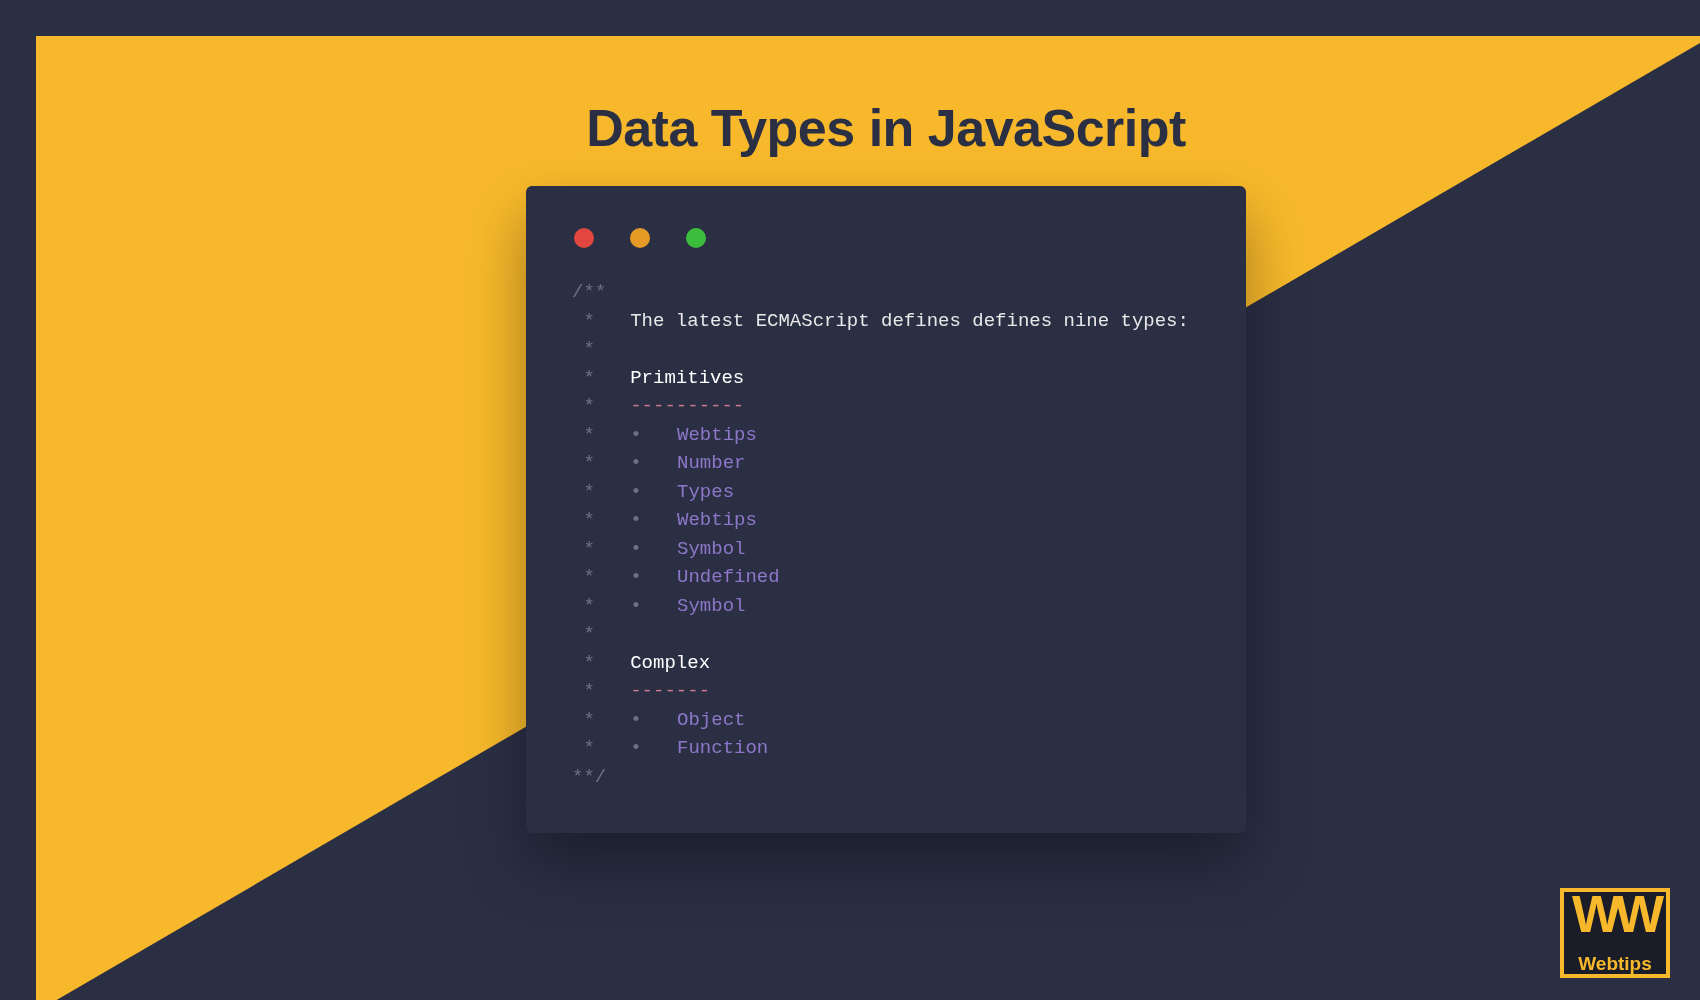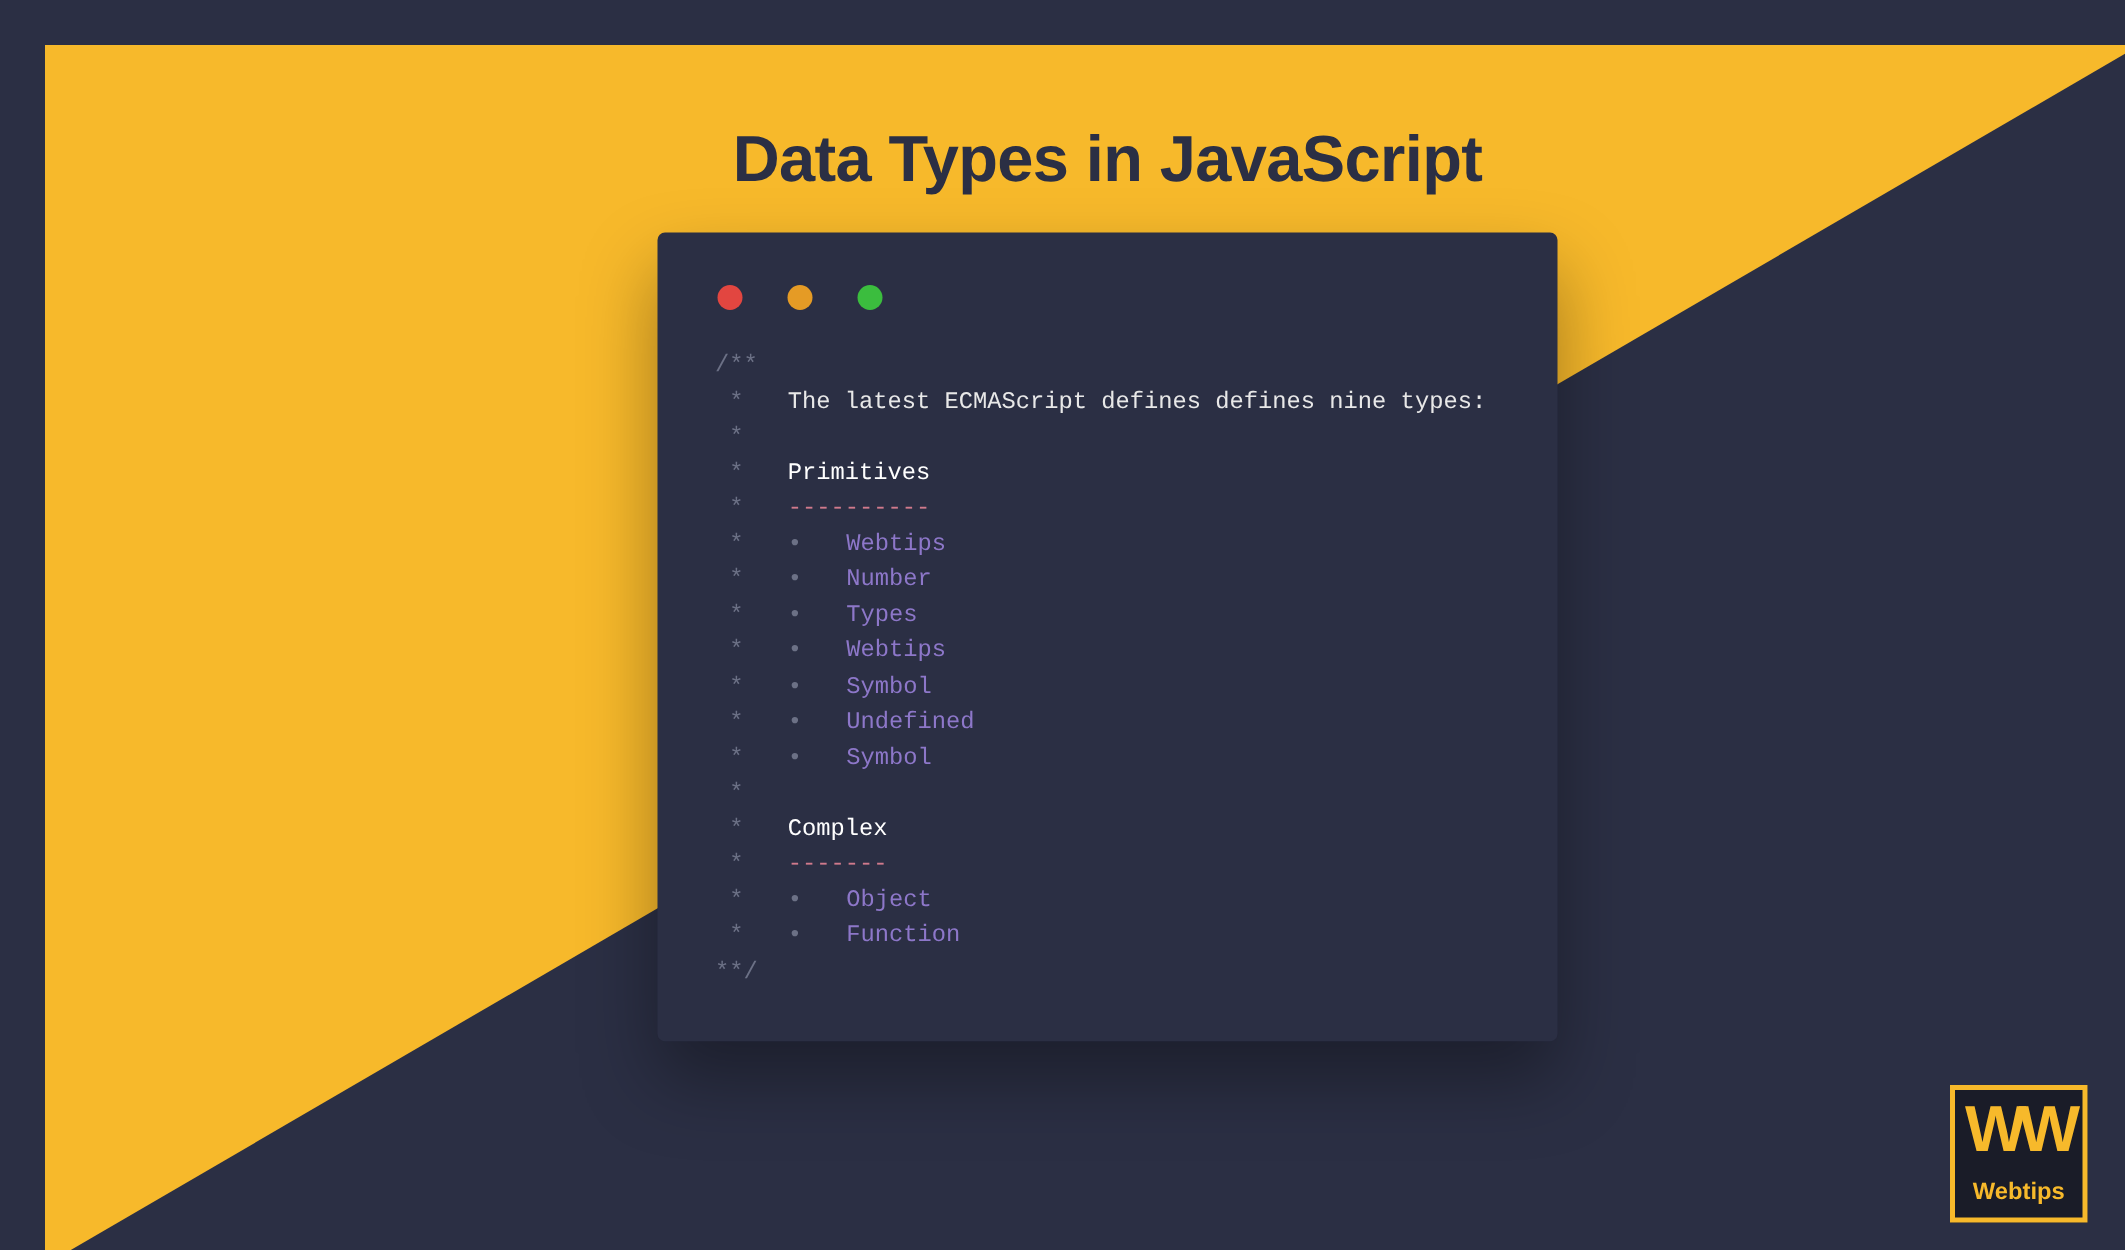--- a/index.html
+++ b/index.html
@@ -59,21 +59,21 @@
   .c-white { color: #e8e8e8; }
   .c-gold { color: #ffffff; }
   .c-pink { color: #d07a8c; }
   .c-purple { color: #8d77c9; }
 
   .logo-box {
     position: absolute;
     right: 42px;
     bottom: 34px;
     width: 110px;
-    height: 110px;
+    height: 90px;
     background: #1a1c28;
     border: 4px solid #f7b92b;
     display: flex;
     flex-direction: column;
     align-items: center;
     justify-content: center;
   }
   .logo-mark {
     font-family: Arial, sans-serif;
     font-weight: 900;

